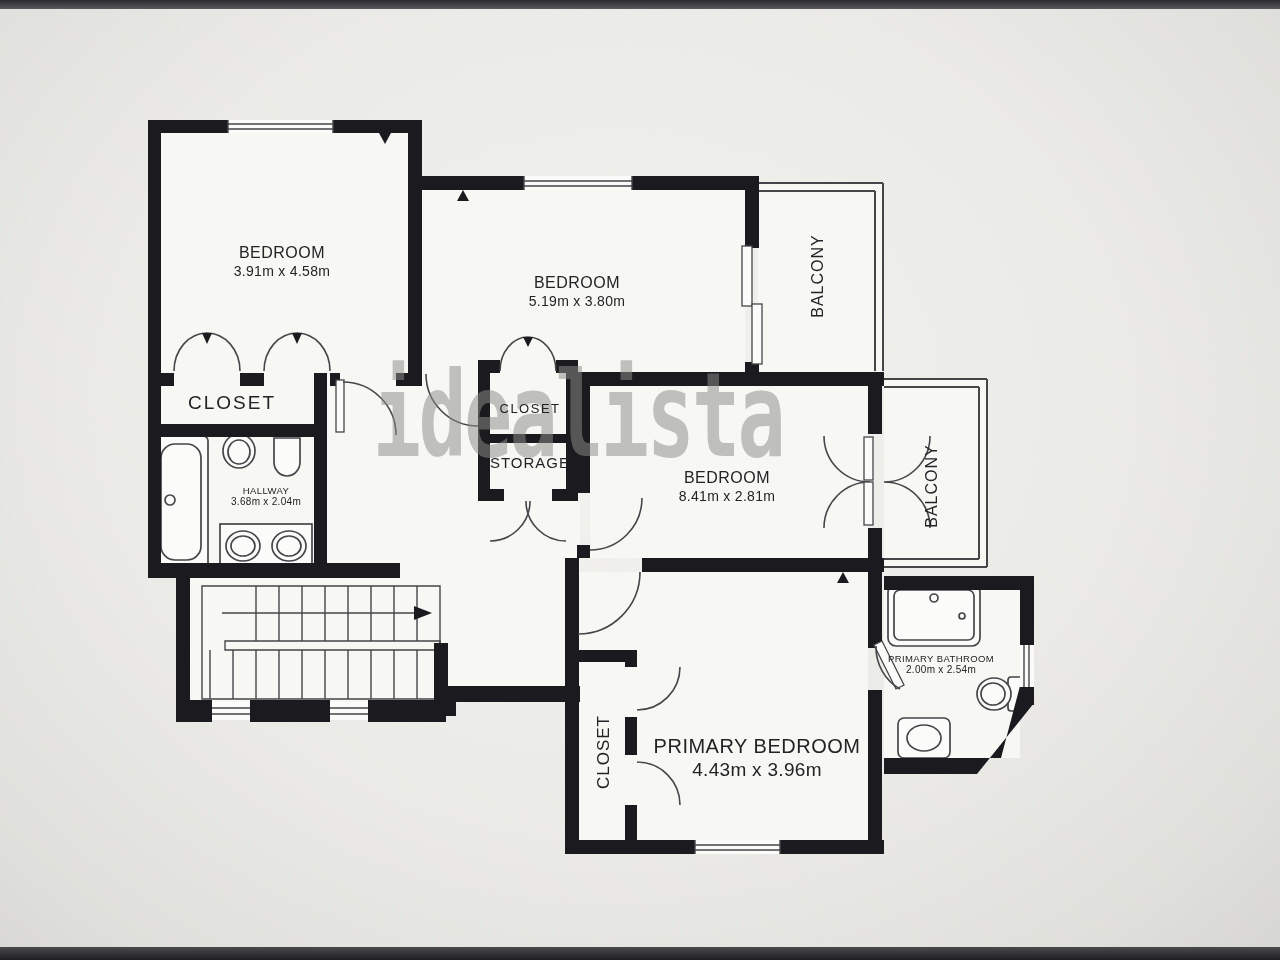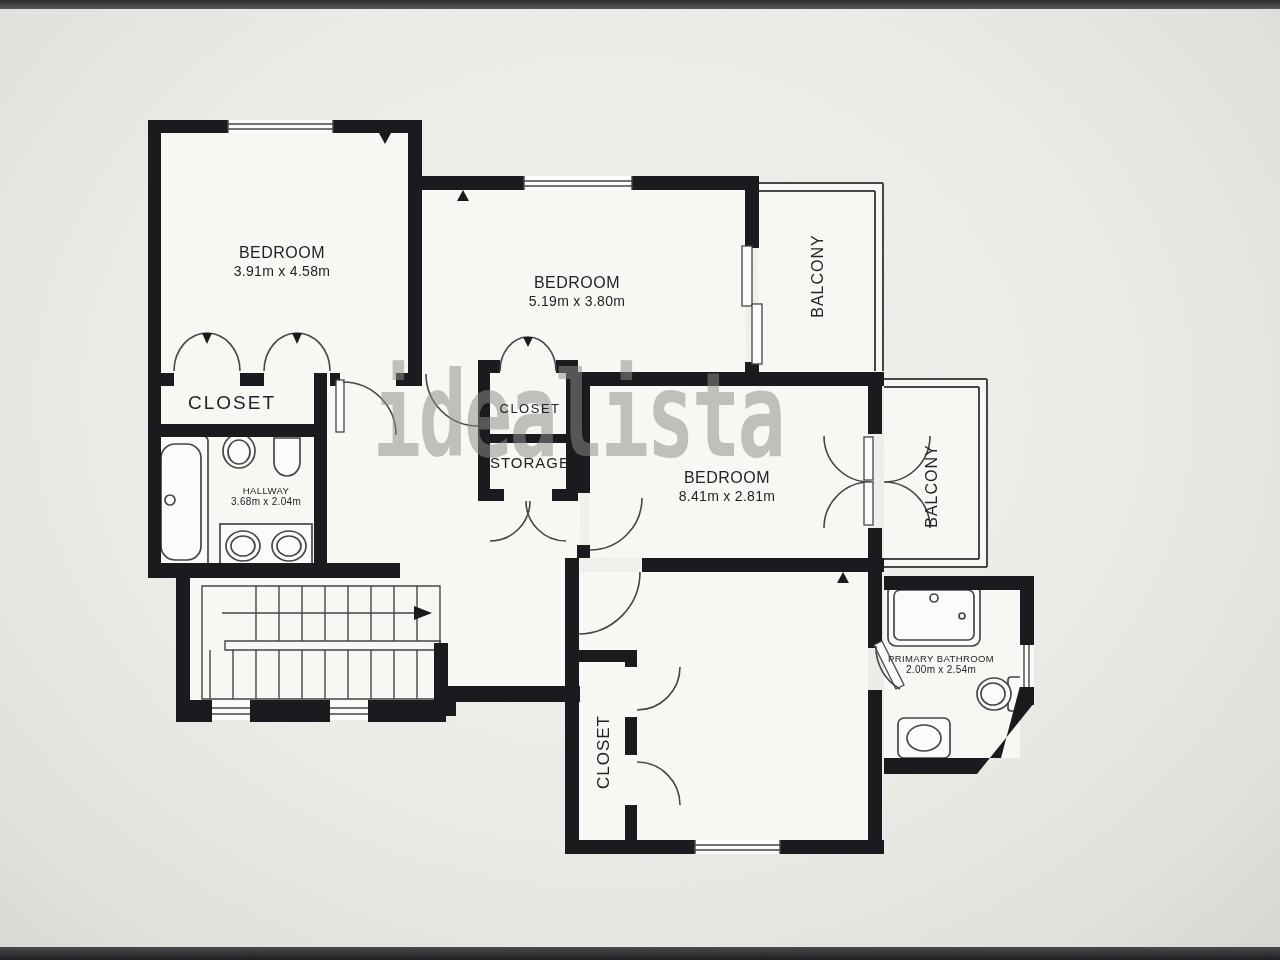--- a/index.html
+++ b/index.html
@@ -222,20 +222,24 @@
     <span class="dm">3.91m x 4.58m</span>
   </div>
   <div class="label" style="left:577px;top:292px">
     <span class="nm">BEDROOM</span>
     <span class="dm">5.19m x 3.80m</span>
   </div>
   <div class="label" style="left:727px;top:487px">
     <span class="nm">BEDROOM</span>
     <span class="dm">8.41m x 2.81m</span>
   </div>
+  <div class="label" style="left:757px;top:758px">
+    <span class="nm" style="font-size:20px">PRIMARY BEDROOM</span>
+    <span class="dm" style="font-size:19px">4.43m x 3.96m</span>
+  </div>
   <div class="label small" style="left:266px;top:496px">
     <span class="nm">HALLWAY</span>
     <span class="dm">3.68m x 2.04m</span>
   </div>
   <div class="label small" style="left:941px;top:664px">
     <span class="nm">PRIMARY BATHROOM</span>
     <span class="dm">2.00m x 2.54m</span>
   </div>
   <div class="label tag" style="left:232px;top:403px">
     <span>CLOSET</span>

